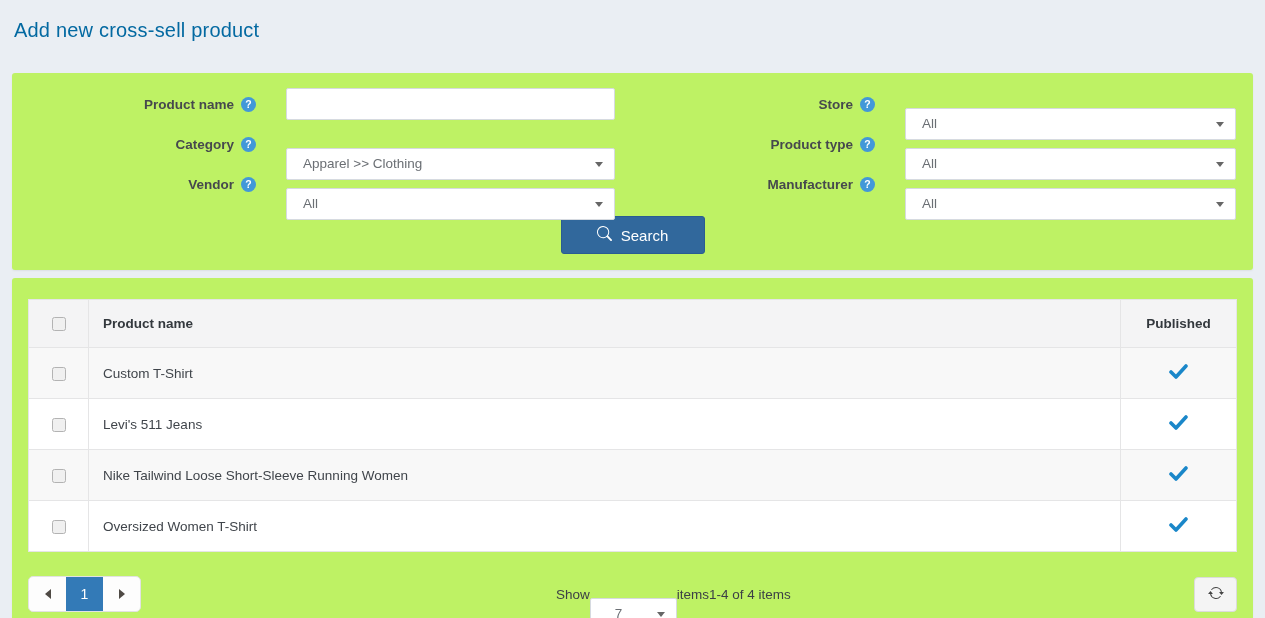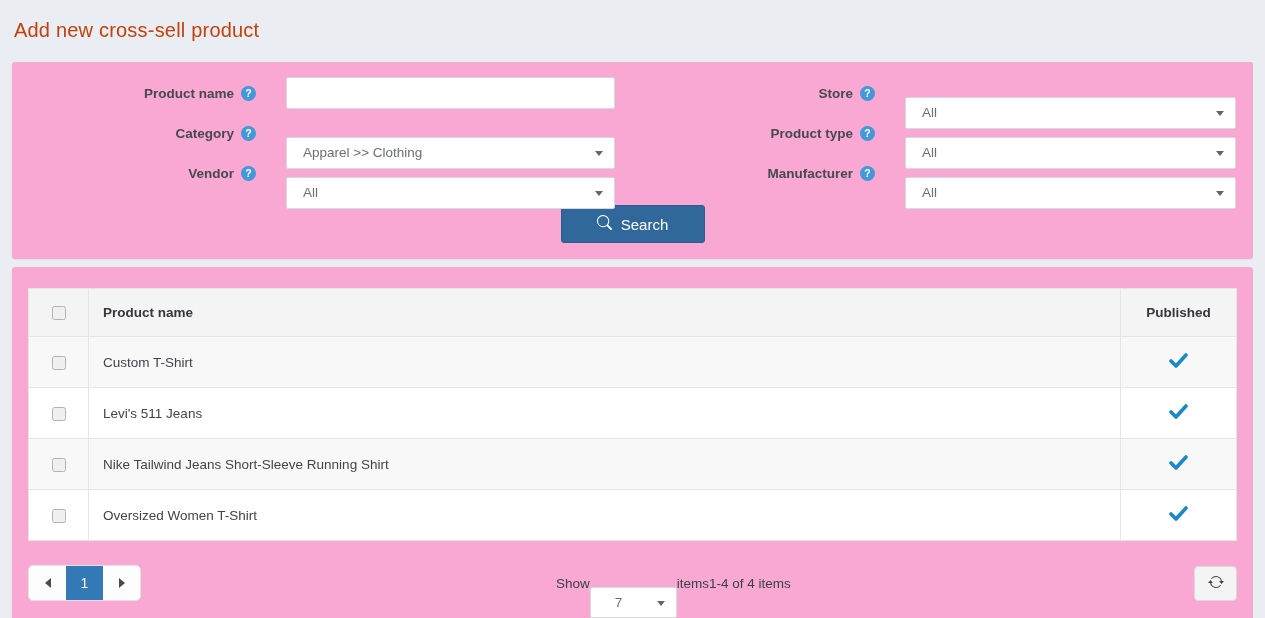--- a/index.html
+++ b/index.html
@@ -7,26 +7,26 @@
   body {
     background: #eaeef3;
     font-family: "Liberation Sans", sans-serif;
     color: #40454b;
     overflow: hidden;
   }
   .content { padding: 0 12px; }
   h1.page-title {
     font-size: 20px;
     font-weight: 400;
-    color: #c2410c;
-    padding: 19px 2px 20px 2px;
+    color: #0369a1;
+    padding: 19px 2px 31px 2px;
     letter-spacing: 0.2px;
   }
   .panel {
-    background: #f9a8d4;
+    background: #bef264;
     border-radius: 3px;
     box-shadow: 0 1px 2px rgba(0,0,0,0.06);
   }
   
   .search-panel { padding: 15px 17px 16px 17px; height: 197px; }
   .form-grid {
     display: grid;
     grid-template-columns: 257px 329px 290px 1fr;
     grid-auto-rows: 32px;
     row-gap: 8px;
@@ -296,21 +296,21 @@
         </tr>
         <tr>
           <td class="col-check"><input type="checkbox" class="cb" style=""></td>
           <td>Levi's 511 Jeans</td>
           <td class="col-published"><span class="check-icon"><svg width="19" height="15" viewBox="0 0 19 15">
                   <path d="M2 8 L7 13 L17 2" fill="none" stroke="#1a87c9" stroke-width="3.6" stroke-linecap="round" stroke-linejoin="round"></path>
                 </svg></span></td>
         </tr>
         <tr>
           <td class="col-check"><input type="checkbox" class="cb" style=""></td>
-          <td>Nike Tailwind Jeans Short-Sleeve Running Shirt</td>
+          <td>Nike Tailwind Loose Short-Sleeve Running Women</td>
           <td class="col-published"><span class="check-icon"><svg width="19" height="15" viewBox="0 0 19 15">
                   <path d="M2 8 L7 13 L17 2" fill="none" stroke="#1a87c9" stroke-width="3.6" stroke-linecap="round" stroke-linejoin="round"></path>
                 </svg></span></td>
         </tr>
         <tr>
           <td class="col-check"><input type="checkbox" class="cb" style=""></td>
           <td>Oversized Women T-Shirt</td>
           <td class="col-published"><span class="check-icon"><svg width="19" height="15" viewBox="0 0 19 15">
                   <path d="M2 8 L7 13 L17 2" fill="none" stroke="#1a87c9" stroke-width="3.6" stroke-linecap="round" stroke-linejoin="round"></path>
                 </svg></span></td>

